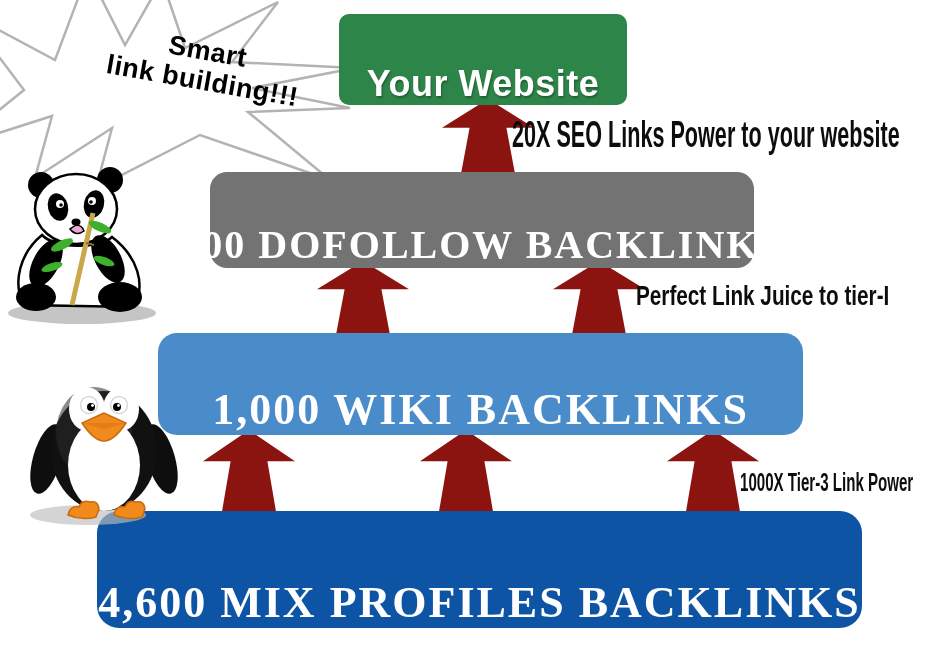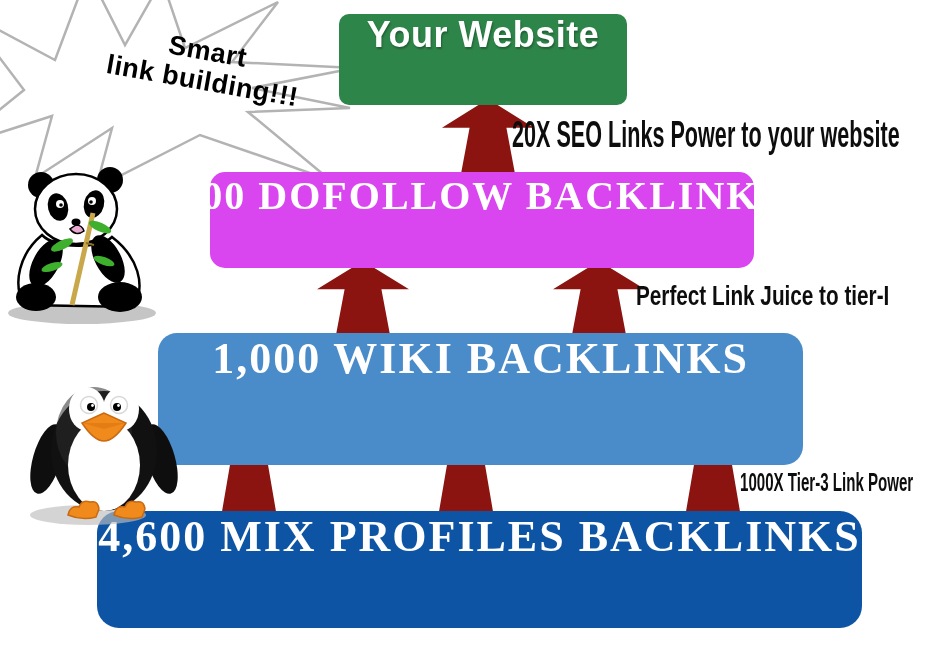--- a/index.html
+++ b/index.html
@@ -11,28 +11,28 @@
   
   #burst-svg{left:-50px;top:-32px;z-index:1;}
   #bubble-text{
     left:100px;top:36px;width:210px;z-index:2;
     transform:rotate(10deg);transform-origin:center;
     text-align:center;font-weight:bold;font-size:27px;line-height:1.12;
     color:#000;letter-spacing:.5px;
   }
   
   .level-box{
-    z-index:3;display:flex;align-items:flex-start;justify-content:center;
+    z-index:3;display:flex;align-items:flex-end;justify-content:center;
     color:#fff;text-align:center;
   }
   #box-website{left:339px;top:14px;width:288px;height:91px;border-radius:10px;
     font-size:36px;font-weight:bold;letter-spacing:.5px;
     text-shadow:1px 2px 2px rgba(0,0,0,.28);}
   #box-tier1{left:210px;top:172px;width:544px;height:96px;border-radius:15px;}
-  #box-tier2{left:158px;top:333px;width:645px;height:132px;border-radius:19px;}
+  #box-tier2{left:158px;top:333px;width:645px;height:102px;border-radius:19px;}
   #box-tier3{left:97px;top:511px;width:765px;height:117px;border-radius:22px;}
   .stencil-label{
     font-family:"Liberation Serif",serif;font-weight:bold;
     letter-spacing:2px;white-space:nowrap;
   }
   #box-tier1 .stencil-label{font-size:40px;}
   #box-tier2 .stencil-label{font-size:44px;}
   #box-tier3 .stencil-label{font-size:44px;}
   
   .arrow{z-index:2;}
@@ -85,21 +85,21 @@
     <polygon points="45,0 90,28 63,28 72,76 18,76 27,28 0,28" fill="#8B1410"></polygon>
   </svg>
   <svg id="arrow-t3c" class="abs arrow" width="92" height="85" viewBox="0 0 90 76" preserveAspectRatio="none">
     <polygon points="45,0 90,28 63,28 72,76 18,76 27,28 0,28" fill="#8B1410"></polygon>
   </svg>
 
   <div id="box-website" class="abs level-box" style="background: rgb(46, 133, 73);">
     <span>Your Website</span>
   </div>
 
-  <div id="box-tier1" class="abs level-box" style="background: #d946ef;">
+  <div id="box-tier1" class="abs level-box" style="background: #737373; border-radius: 17px;">
     <span class="stencil-label">200 DOFOLLOW BACKLINKS</span>
   </div>
 
   <div id="box-tier2" class="abs level-box" style="background: rgb(74, 139, 201);">
     <span class="stencil-label">1,000 WIKI BACKLINKS</span>
   </div>
 
   <div id="box-tier3" class="abs level-box" style="background: rgb(13, 85, 164);">
     <span class="stencil-label">4,600 MIX PROFILES BACKLINKS</span>
   </div>

